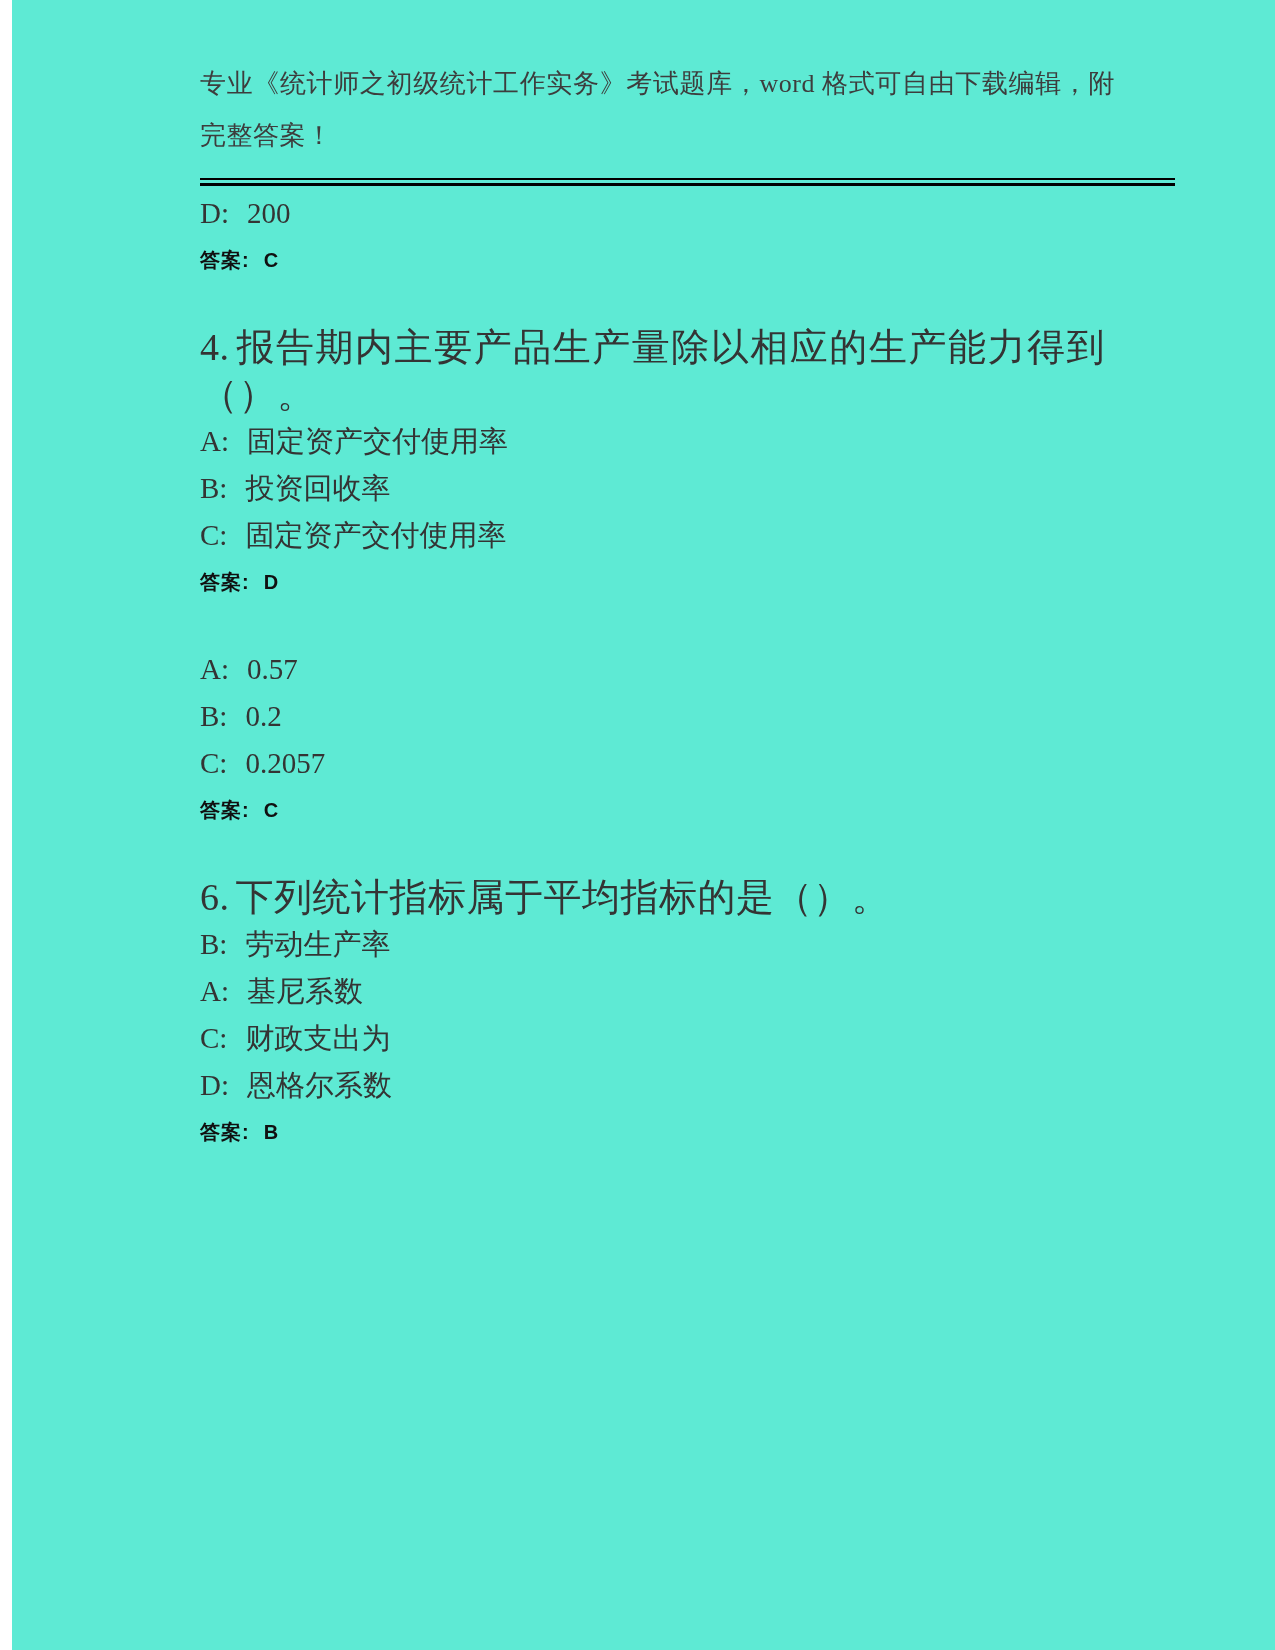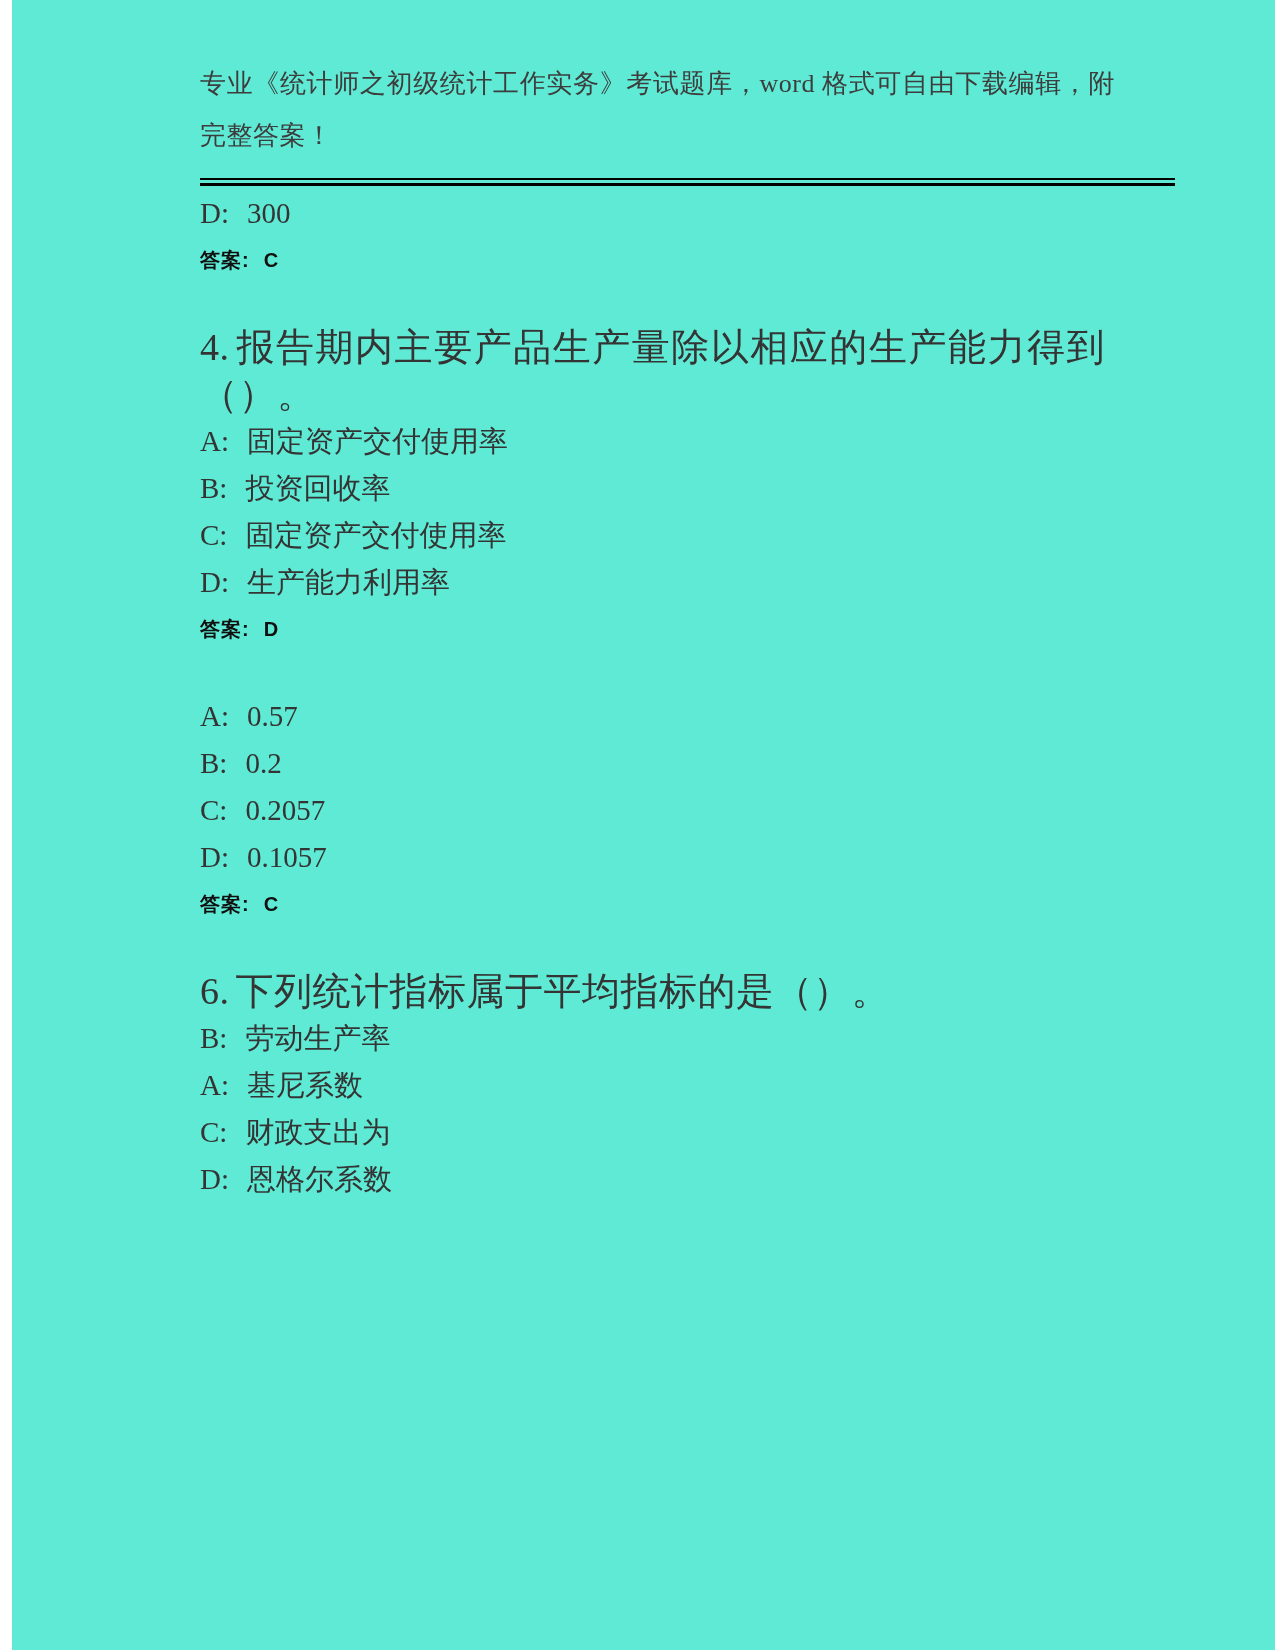--- a/index.html
+++ b/index.html
@@ -84,73 +84,70 @@
 <div class="page">
 
   <div class="header">
     <div class="header-text">专业《统计师之初级统计工作实务》考试题库，word 格式可自由下载编辑，附完整答案！</div>
     <div class="header-rule"></div>
   </div>
 
   <div class="content">
 
     <div class="line">
-      <span class="opt-key">D:</span><span>300</span>
+      <span class="opt-key">D:</span><span>200</span>
     </div>
     <div class="answer-line">
       <span>答案:</span><span class="ans-val">C</span>
     </div>
 
     <section class="q-block">
       <p class="q-text"><span class="q-num">4.</span><span>报告期内主要产品生产量除以相应的生产能力得到（）。</span></p>
       <div class="line">
         <span class="opt-key">A:</span><span>固定资产交付使用率</span>
       </div>
       <div class="line">
         <span class="opt-key">B:</span><span>投资回收率</span>
       </div>
       <div class="line">
         <span class="opt-key">C:</span><span>固定资产交付使用率</span>
       </div>
-      <div class="line">
-        <span class="opt-key">D:</span><span>生产能力利用率</span>
-      </div>
       <div class="answer-line">
         <span>答案:</span><span class="ans-val">D</span>
       </div>
     </section>
 
     <section class="q-block">
       <div class="line">
         <span class="opt-key">A:</span><span>0.57</span>
       </div>
       <div class="line">
         <span class="opt-key">B:</span><span>0.2</span>
       </div>
       <div class="line">
         <span class="opt-key">C:</span><span>0.2057</span>
-      </div>
-      <div class="line">
-        <span class="opt-key">D:</span><span>0.1057</span>
       </div>
       <div class="answer-line">
         <span>答案:</span><span class="ans-val">C</span>
       </div>
     </section>
 
     <section class="q-block">
       <p class="q-text"><span class="q-num">6.</span><span>下列统计指标属于平均指标的是（）。</span></p>
       <div class="line">
         <span class="opt-key">B:</span><span>劳动生产率</span>
       </div>
       <div class="line">
         <span class="opt-key">A:</span><span>基尼系数</span>
       </div>
       <div class="line">
         <span class="opt-key">C:</span><span>财政支出为</span>
       </div>
       <div class="line">
         <span class="opt-key">D:</span><span>恩格尔系数</span>
       </div>
+      <div class="answer-line">
+        <span>答案:</span><span class="ans-val">B</span>
+      </div>
     </section>
 
   </div>
 </div>
 
 </body></html>

